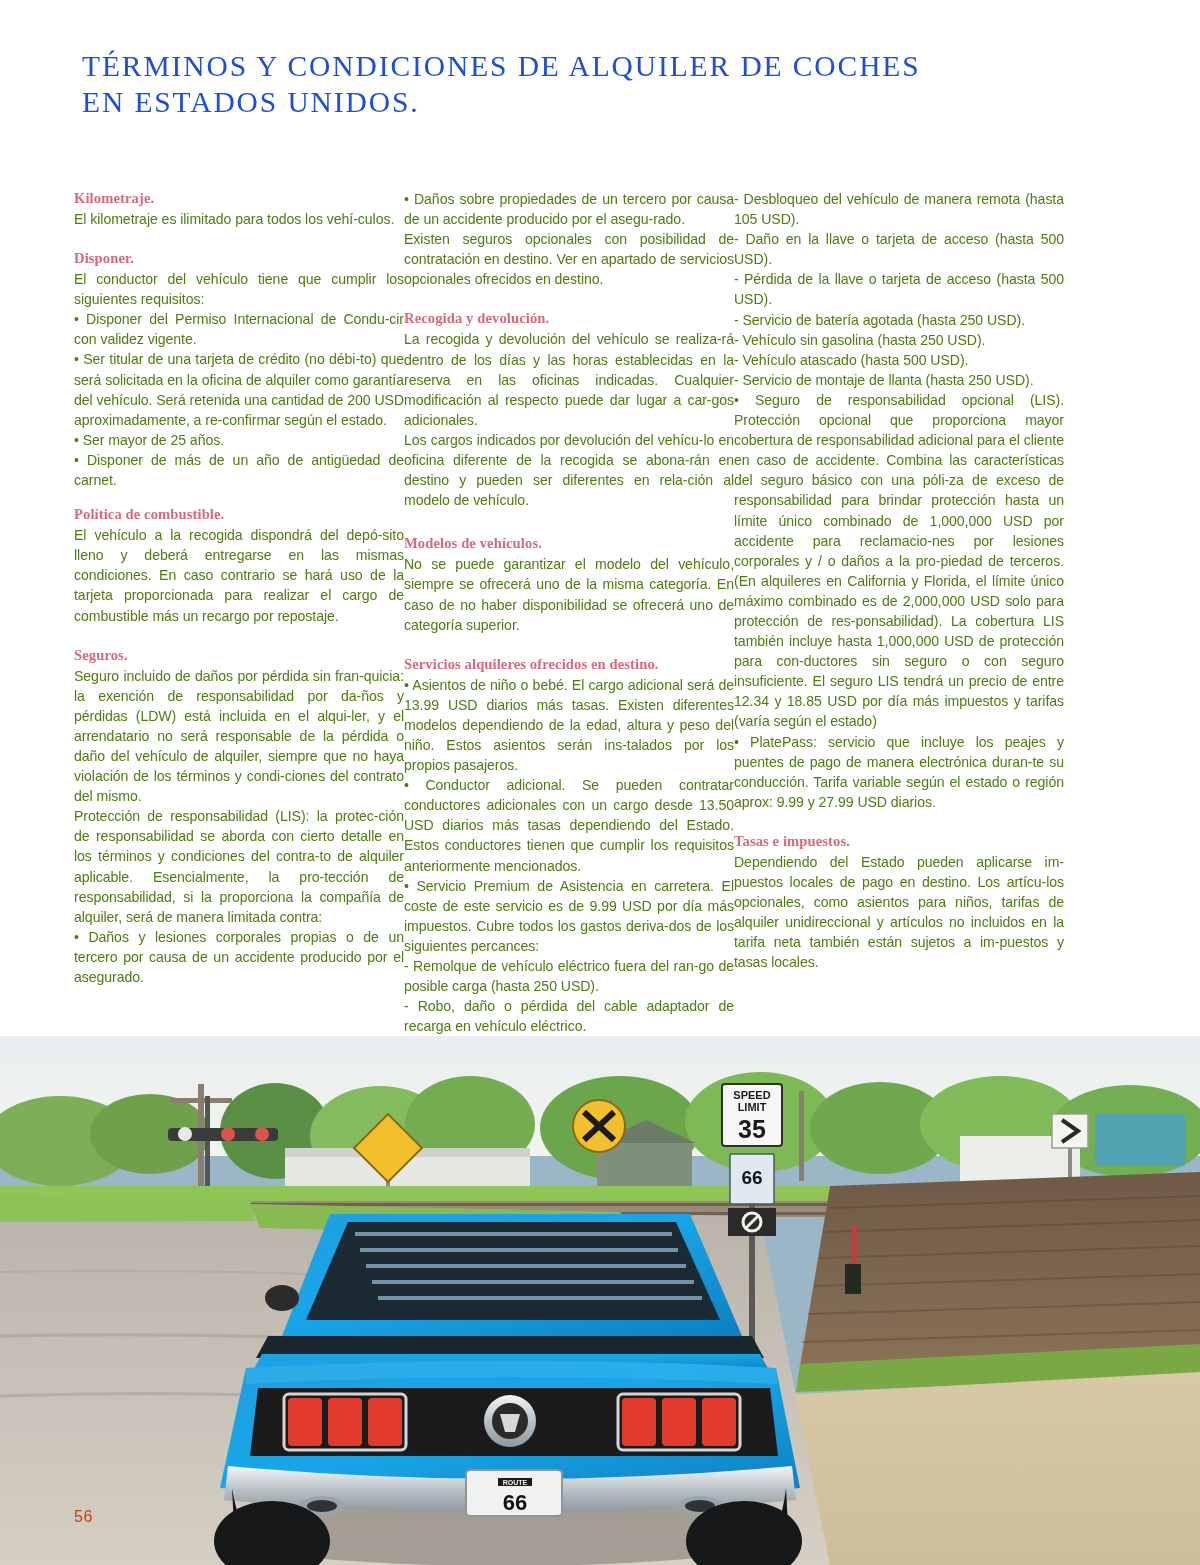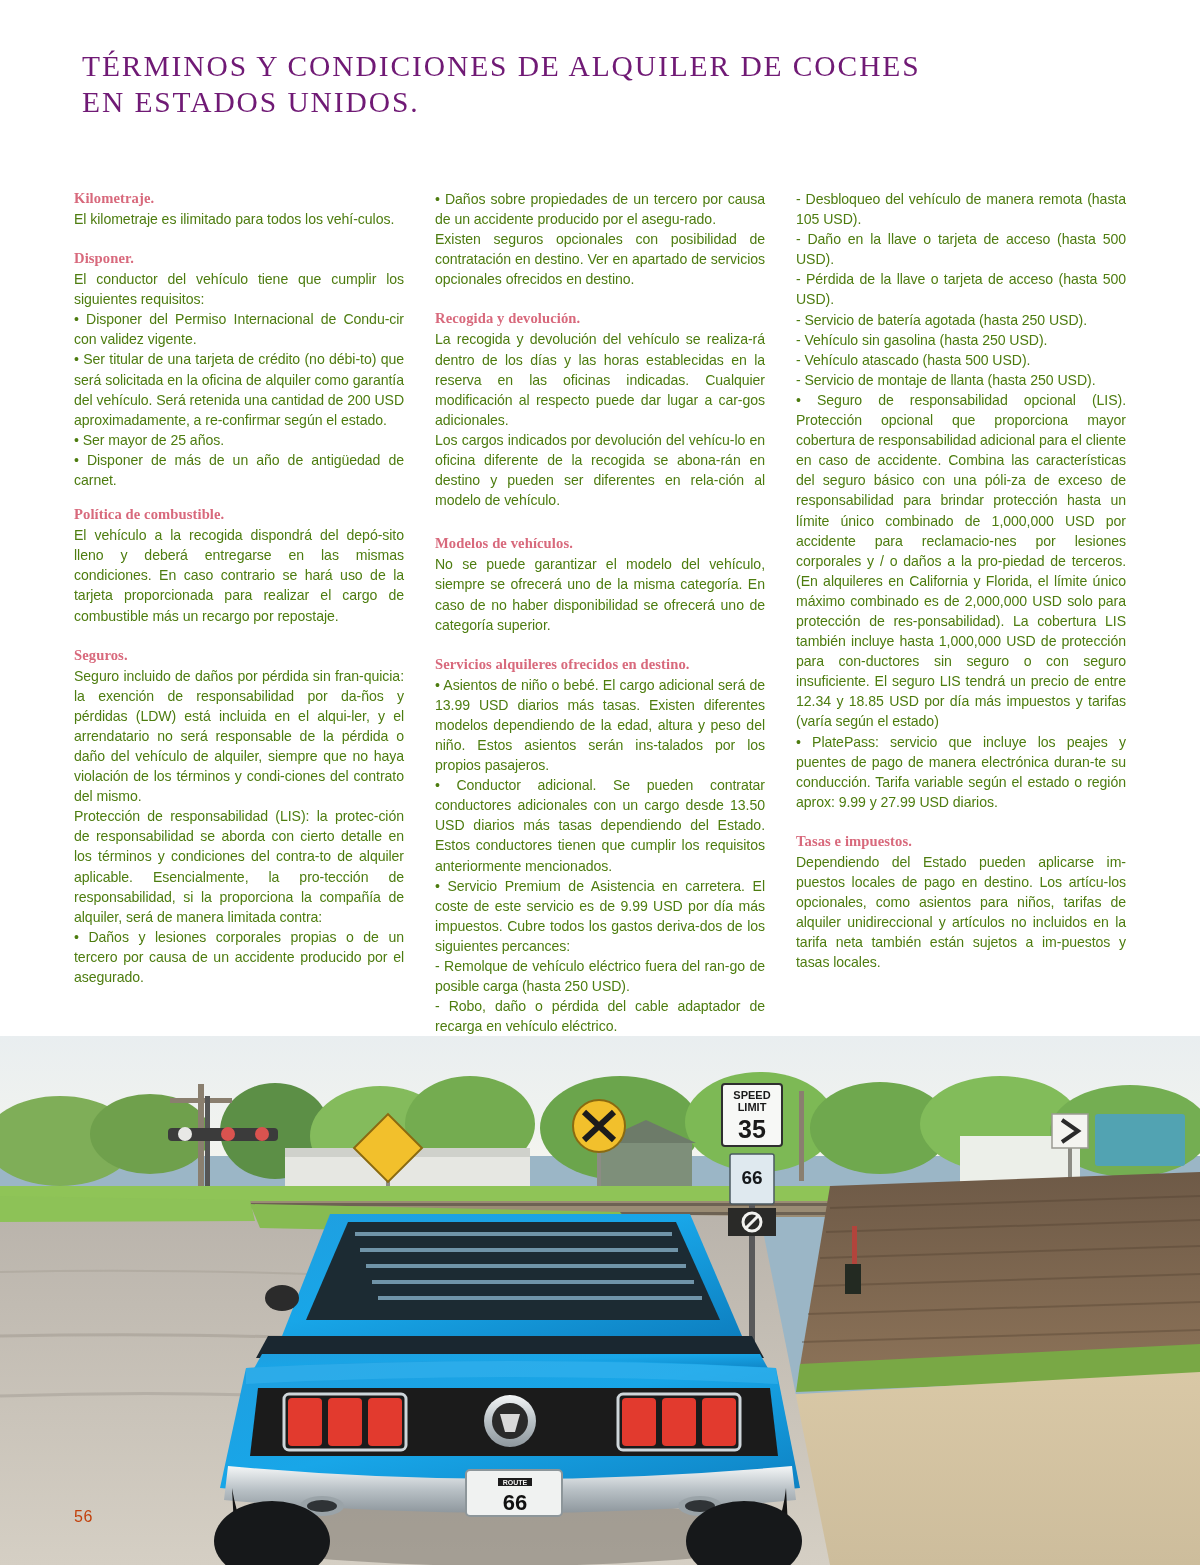--- a/index.html
+++ b/index.html
@@ -23,34 +23,33 @@
   .title-block {
     position: absolute;
     left: 82px;
     top: 48px;
     width: 1000px;
   }
   .title-line {
     font-family: "Liberation Serif", serif;
     font-size: 29.5px;
     letter-spacing: 1.9px;
-    color: #701a75;
+    color: #1d4ed8;
     line-height: 36px;
     font-weight: 400;
     white-space: nowrap;
   }
 
   
   .columns {
     position: absolute;
     left: 74px;
     top: 189px;
     width: 1052px;
     display: flex;
-    gap: 31px;
   }
   .col { width: 330px; }
 
   .sec { margin-bottom: 0; }
 
   h3.sec-head {
     font-family: "Liberation Serif", serif;
     font-weight: 700;
     font-size: 14.6px;
     color: #d8697c;

